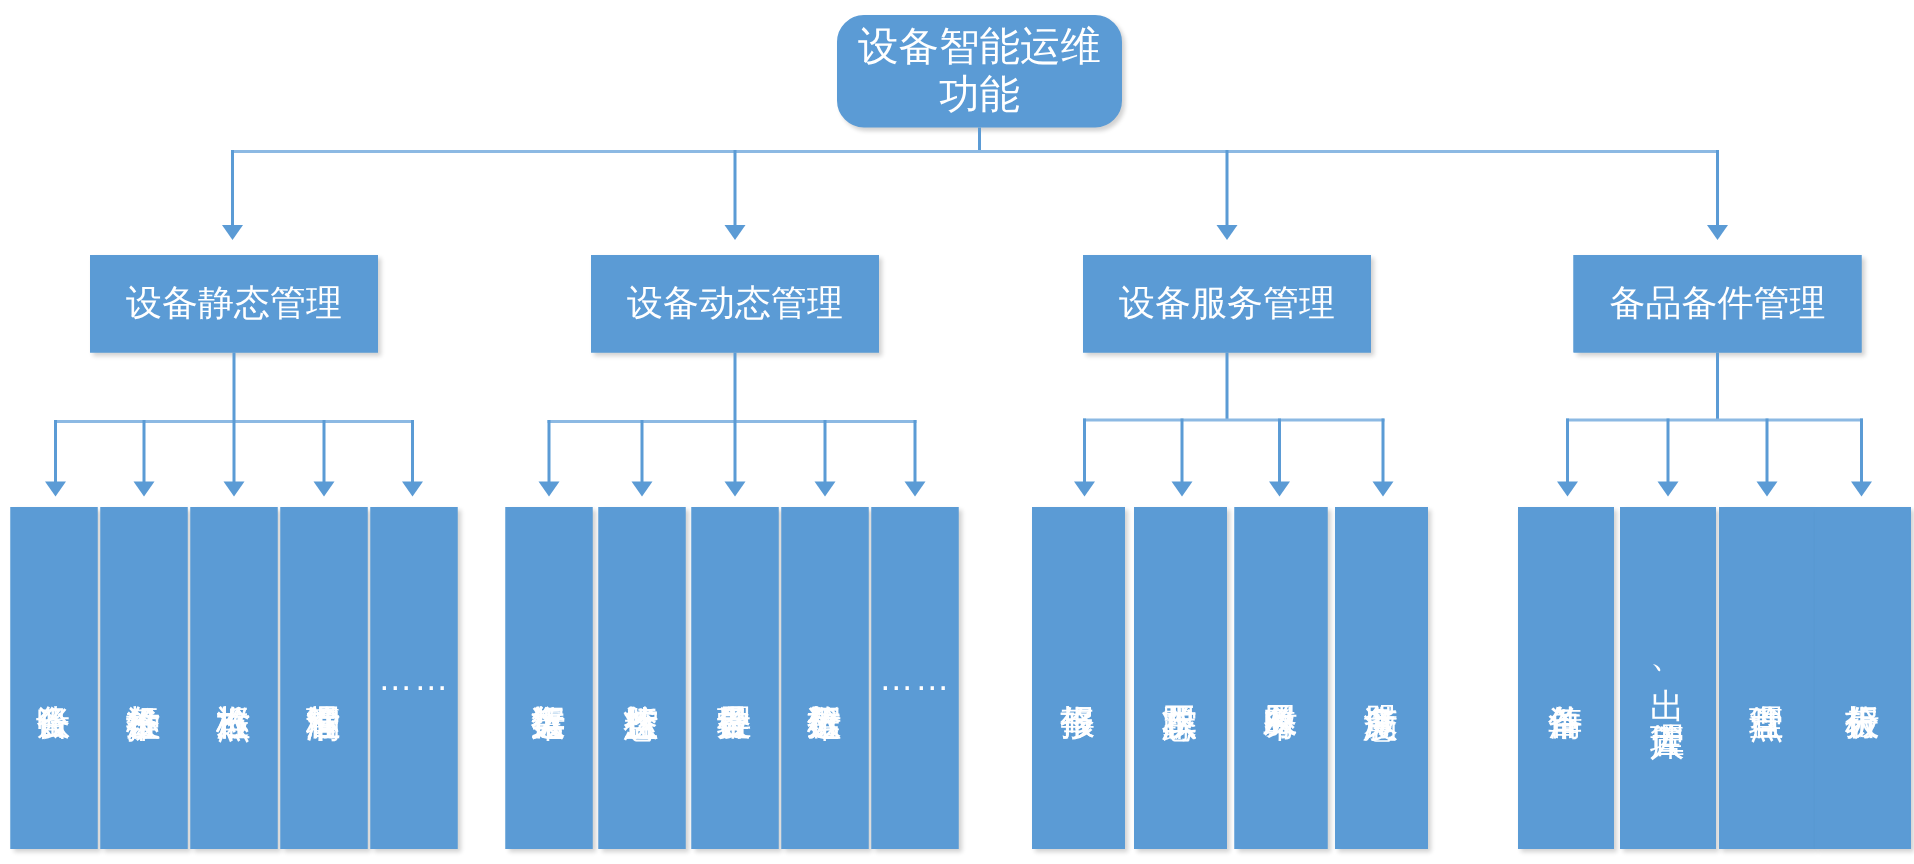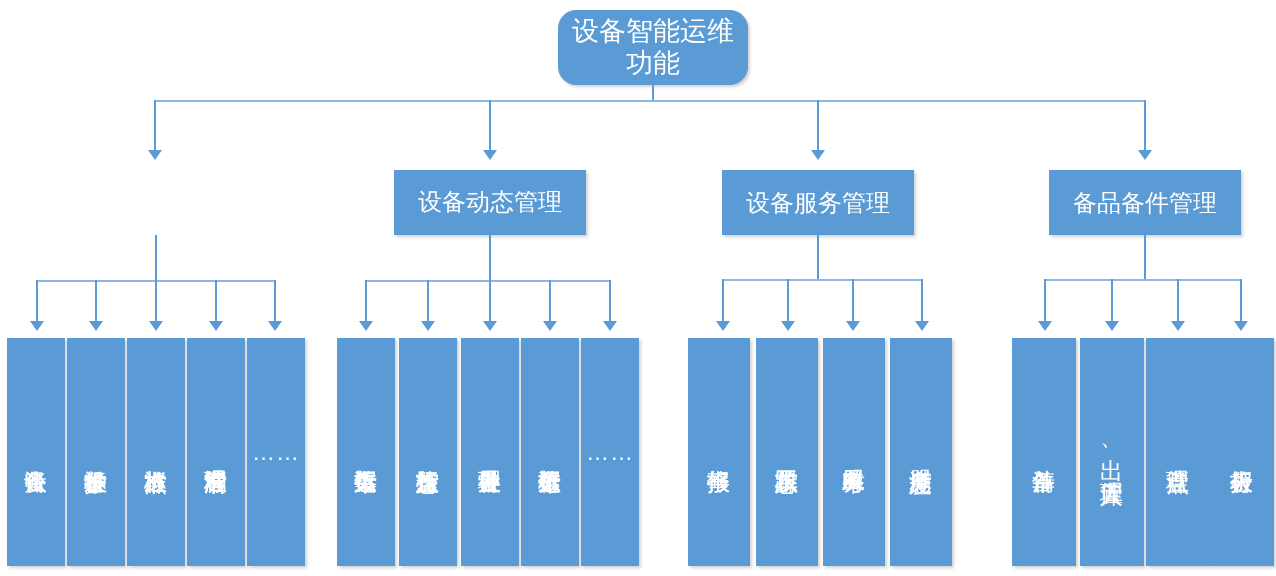--- a/index.html
+++ b/index.html
@@ -90,21 +90,24 @@
 
   <div class="conn v" style="left:489px; top:100px; width:2px; height:52px;"></div>
   <div class="arrow-head" style="left:483px; top:150px;"></div>
 
   <div class="conn v" style="left:817px; top:100px; width:2px; height:52px;"></div>
   <div class="arrow-head" style="left:811px; top:150px;"></div>
 
   <div class="conn v" style="left:1144px; top:100px; width:2px; height:52px;"></div>
   <div class="arrow-head" style="left:1138px; top:150px;"></div>
 
-  <div class="node level2" style="left:394px; top:170px; width:192px; height:65px;font-family:Liberation Serif, serif;">
+  <div class="node level2" style="left:60px; top:170px; width:192px; height:65px;">
+    <span>设备静态管理</span>
+  </div>
+  <div class="node level2" style="left:394px; top:170px; width:192px; height:65px;">
     <span>设备动态管理</span>
   </div>
   <div class="node level2" style="left:722px; top:170px; width:192px; height:65px;">
     <span>设备服务管理</span>
   </div>
   <div class="node level2" style="left:1049px; top:170px; width:192px; height:65px;">
     <span>备品备件管理</span>
   </div>
 
   <div class="conn v" style="left:155px; top:235px; width:2px; height:46px;"></div>

